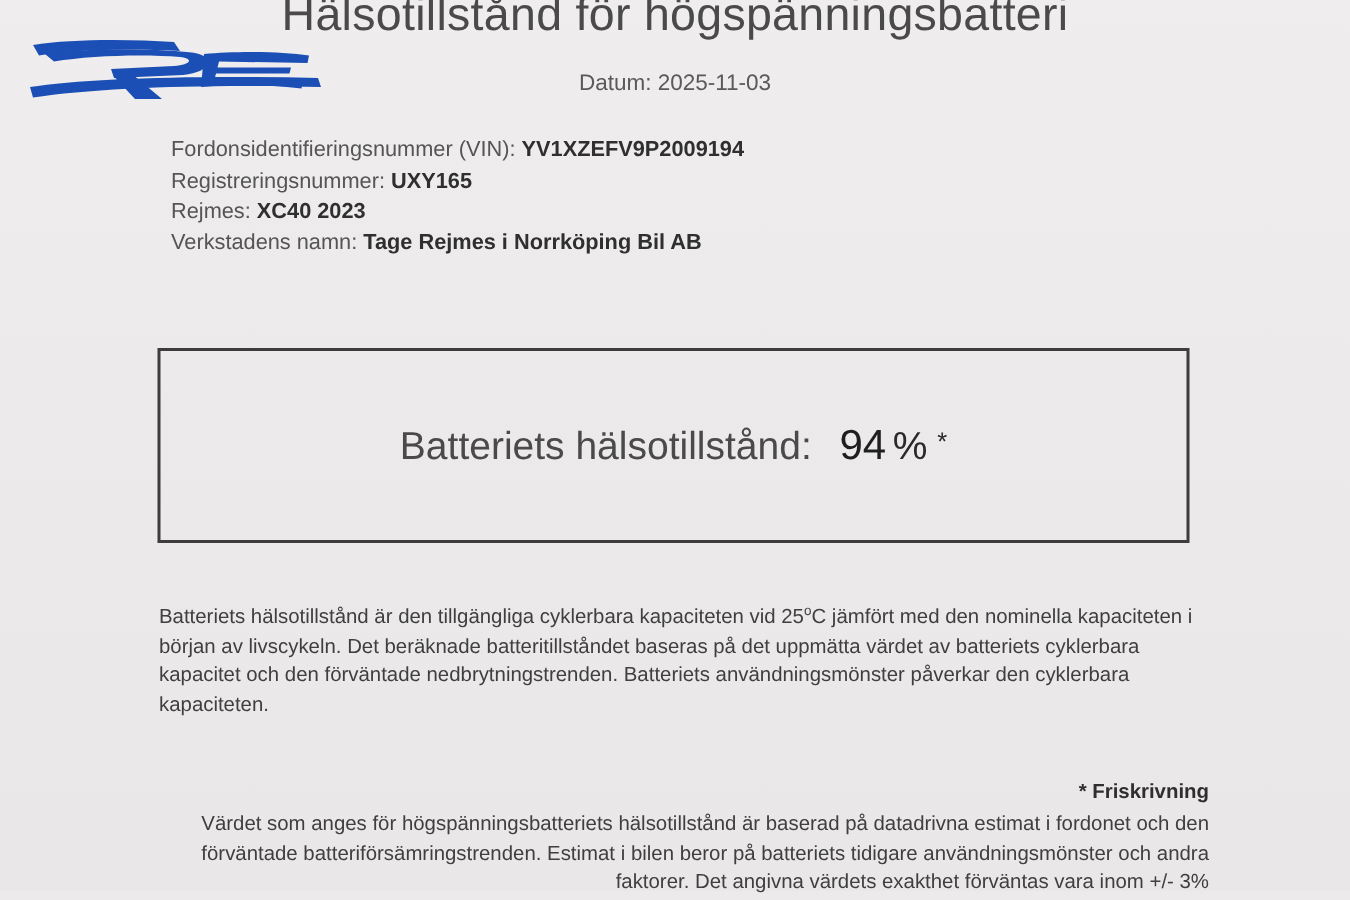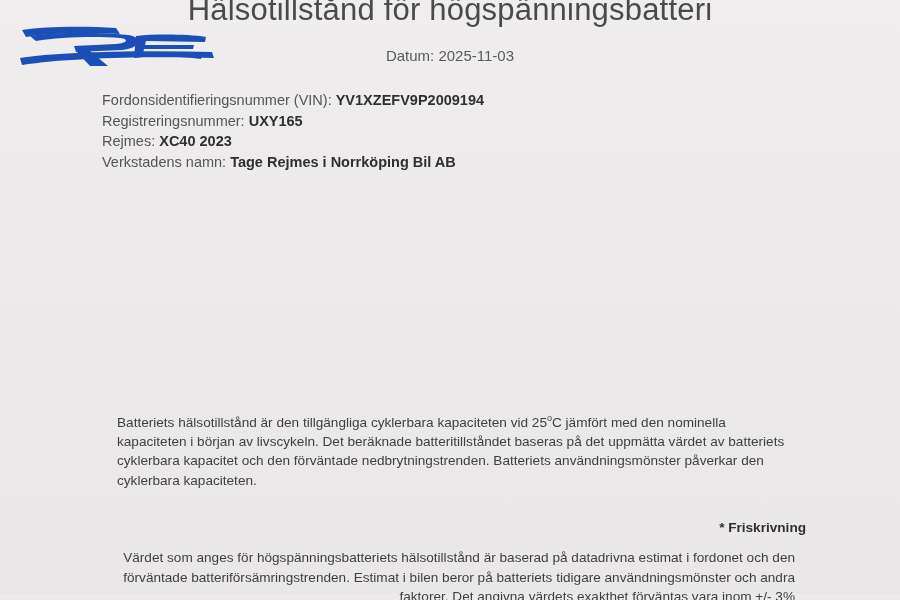--- a/index.html
+++ b/index.html
@@ -52,21 +52,21 @@
     left: 0;
     width: 900px;
     text-align: center;
     font-size: 15px;
     color: #5a5a5a;
   }
 
   
   .meta {
     position: absolute;
-    left: 102px;
+    left: 114px;
     top: 90px;
     font-size: 14.5px;
     line-height: 20.5px;
     color: #4c4c4c;
   }
   .meta-row { white-space: nowrap; }
   .meta-label { font-weight: 400; color: #555; }
   .meta-value { font-weight: bold; color: #2f2f2f; }
 
   
@@ -120,21 +120,21 @@
     color: #3f3f3f;
   }
   .section-heading {
     font-weight: bold;
     color: #2f2f2f;
     margin-bottom: 2px;
     font-size: 13.6px;
   }
   #sec-def { top: 398px; }
   #sec-disc { top: 518px; text-align: right; }
-  .section p { margin: 11px; }
+  .section p { margin: 0; }
   sup { font-size: 9px; }
 </style>
 </head>
 <body>
 
 <div class="page">
 
   <div class="logo">
     <svg width="210" height="52" viewBox="0 0 210 52" xmlns="http://www.w3.org/2000/svg">
       <g fill="#1b4fb5">
@@ -166,20 +166,28 @@
     <div class="meta-row">
       <span class="meta-label">Rejmes:</span>
       <span class="meta-value">XC40 2023</span>
     </div>
     <div class="meta-row">
       <span class="meta-label">Verkstadens namn:</span>
       <span class="meta-value">Tage Rejmes i Norrköping Bil AB</span>
     </div>
   </div>
 
+  <div class="soh-box">
+    <div class="soh-inner">
+      <span class="soh-label">Batteriets hälsotillstånd:</span>
+      <span class="soh-value">94</span>
+      <span class="soh-unit">%</span>
+      <span class="soh-star">*</span>
+    </div>
+  </div>
 
   <div class="section" id="sec-def">
     <p><span>Batteriets hälsotillstånd är den tillgängliga cyklerbara kapaciteten vid 25</span><sup>o</sup><span>C jämfört med den</span> <span>nominella kapaciteten i början av livscykeln. Det beräknade batteritillståndet baseras på det uppmätta värdet av batteriets cyklerbara kapacitet och den förväntade nedbrytningstrenden. Batteriets användningsmönster påverkar den cyklerbara kapaciteten.</span></p>
   </div>
 
   <div class="section" id="sec-disc">
     <div class="section-heading">* Friskrivning</div>
     <p>Värdet som anges för högspänningsbatteriets hälsotillstånd är baserad på datadrivna estimat i fordonet och den förväntade batteriförsämringstrenden. Estimat i bilen beror på batteriets tidigare användningsmönster och andra faktorer. Det angivna värdets exakthet förväntas vara inom +/- 3%</p>
   </div>
 

